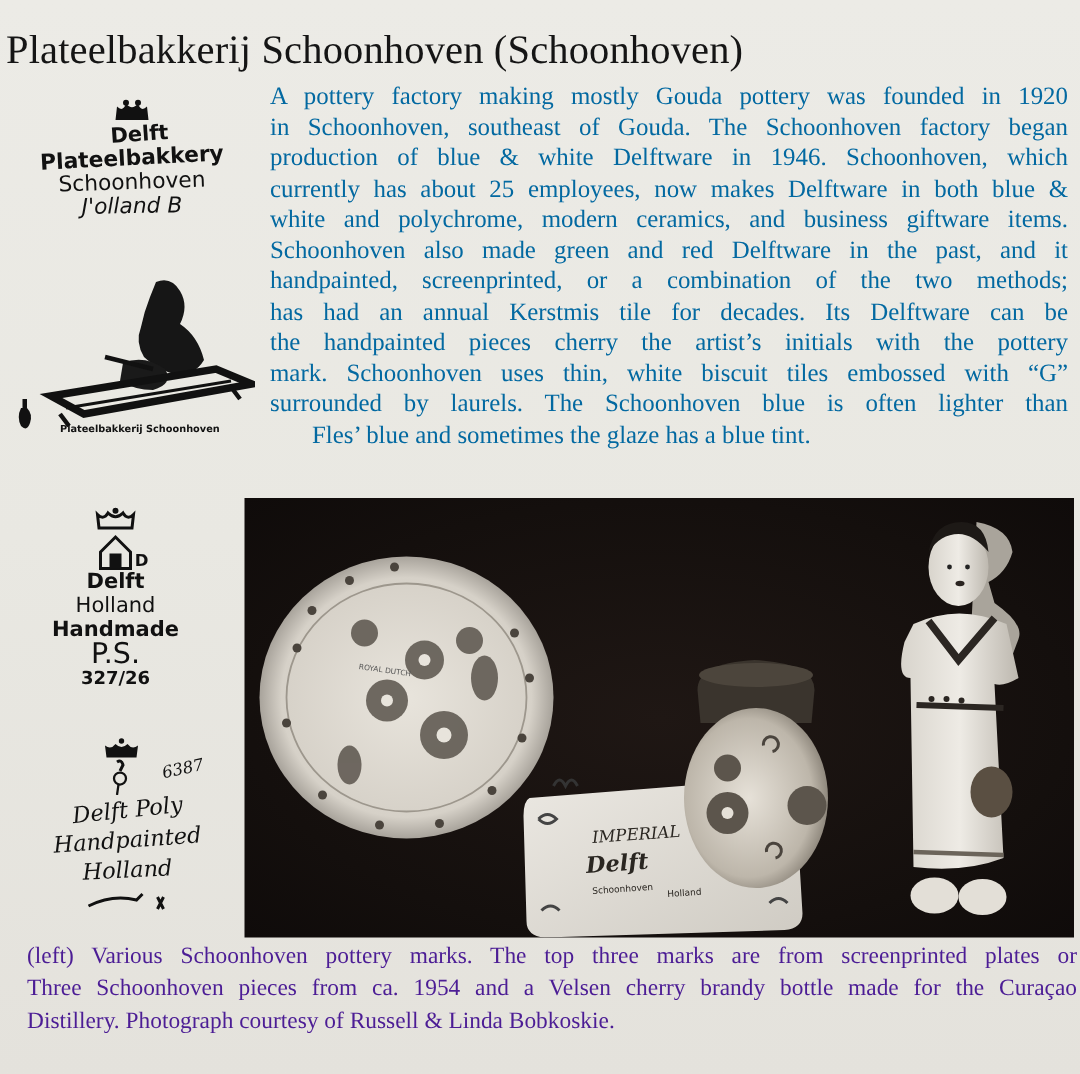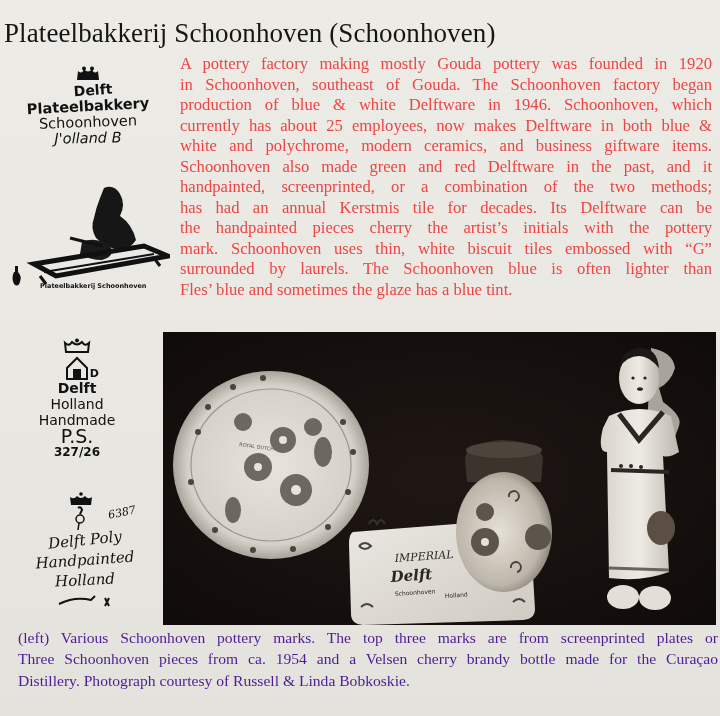--- a/index.html
+++ b/index.html
@@ -16,24 +16,24 @@
     position: absolute; left: 4px; top: 18px;
     font-family: "Liberation Serif", "DejaVu Serif", serif;
     font-size: 27px; font-weight: normal; letter-spacing: 0.1px;
     color: #151515; white-space: nowrap;
   }
 
   .intro {
     position: absolute; left: 180px; top: 54px; width: 532px;
     font-family: "Liberation Serif", "DejaVu Serif", serif;
     font-size: 16.6px; line-height: 20.5px; text-align: justify;
-    color: #ef4444;
+    color: #0369a1;
   }
   .intro .line { display: block; text-align: justify; text-align-last: justify; white-space: nowrap; }
-  .intro .line.last { text-align-last: left; }
+  .intro .line.last { text-align-last: left; margin-left: 28px; }
 
   
   .marks { position: absolute; left: 0; top: 60px; width: 170px; height: 560px; }
   .mark { position: absolute; text-align: center; color: #111; }
   .mark-text {
     font-family: "DejaVu Sans", sans-serif; font-weight: bold;
     font-size: 15px; line-height: 16px; display: block; white-space: nowrap;
   }
   .mark-script {
     font-family: "DejaVu Serif", serif; font-style: italic;
@@ -118,21 +118,21 @@
       </svg>
       <div style="position:relative; width:40px; margin:2px auto 0;">
         <svg width="24" height="24" viewBox="0 0 24 24" style="display:block; margin:0 auto;">
           <path d="M2 12 L12 2 L22 12 L22 23 L2 23 Z" fill="none" stroke="#111" stroke-width="2"></path>
           <rect x="8" y="13" width="8" height="10" fill="#111"></rect>
         </svg>
         <span style="position:absolute; right:-2px; bottom:0; font-family:'DejaVu Sans',sans-serif; font-size:11px; font-weight:bold;">D</span>
       </div>
       <span class="mark-text" style="font-size:14px;">Delft</span>
       <span class="mark-text" style="font-size:14px; font-weight:normal;">Holland</span>
-      <span class="mark-text" style="font-size:14px; font-weight:normal;">Handmade</span>
+      <span class="mark-text" style="font-size:14px; font-weight:bold;">Handmade</span>
       <span class="mark-text" style="font-size:19px; font-weight:normal;">P.S.</span>
       <span class="mark-text" style="font-size:12px;">327/26</span>
     </div>
 
     <div class="mark" style="left:10px; top:432px; width:150px;">
       <div style="position:relative; height:38px;">
         <svg class="crown" width="26" height="38" viewBox="0 0 26 38" style="position:absolute; left:58px; top:0;">
           <path d="M3 13 L2 5 Q6 8 9 4 Q13 8 17 4 Q20 8 24 5 L23 13 Z" fill="#111"></path>
           <circle cx="13" cy="2" r="1.8" fill="#111"></circle>
           <path d="M10 16 Q13 14 14 18 L12 22" stroke="#111" stroke-width="2" fill="none"></path>

